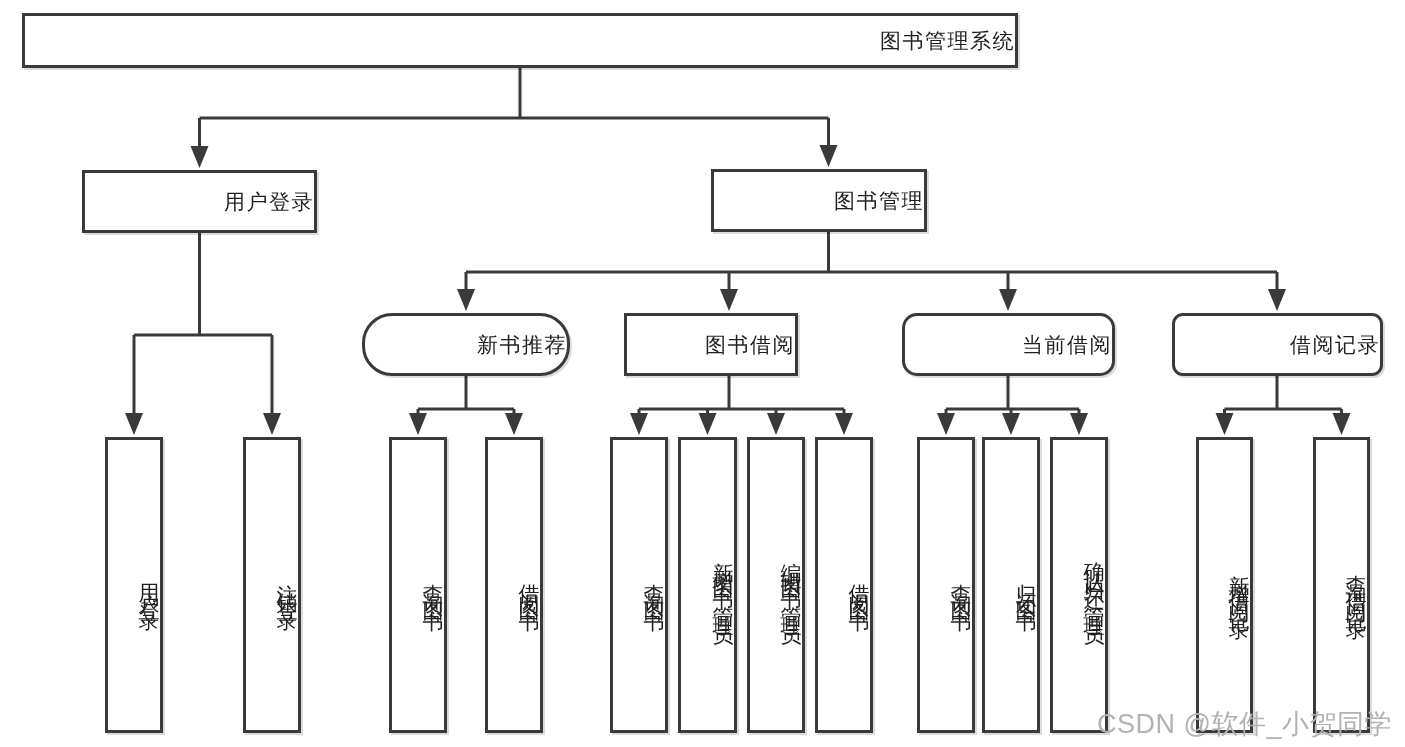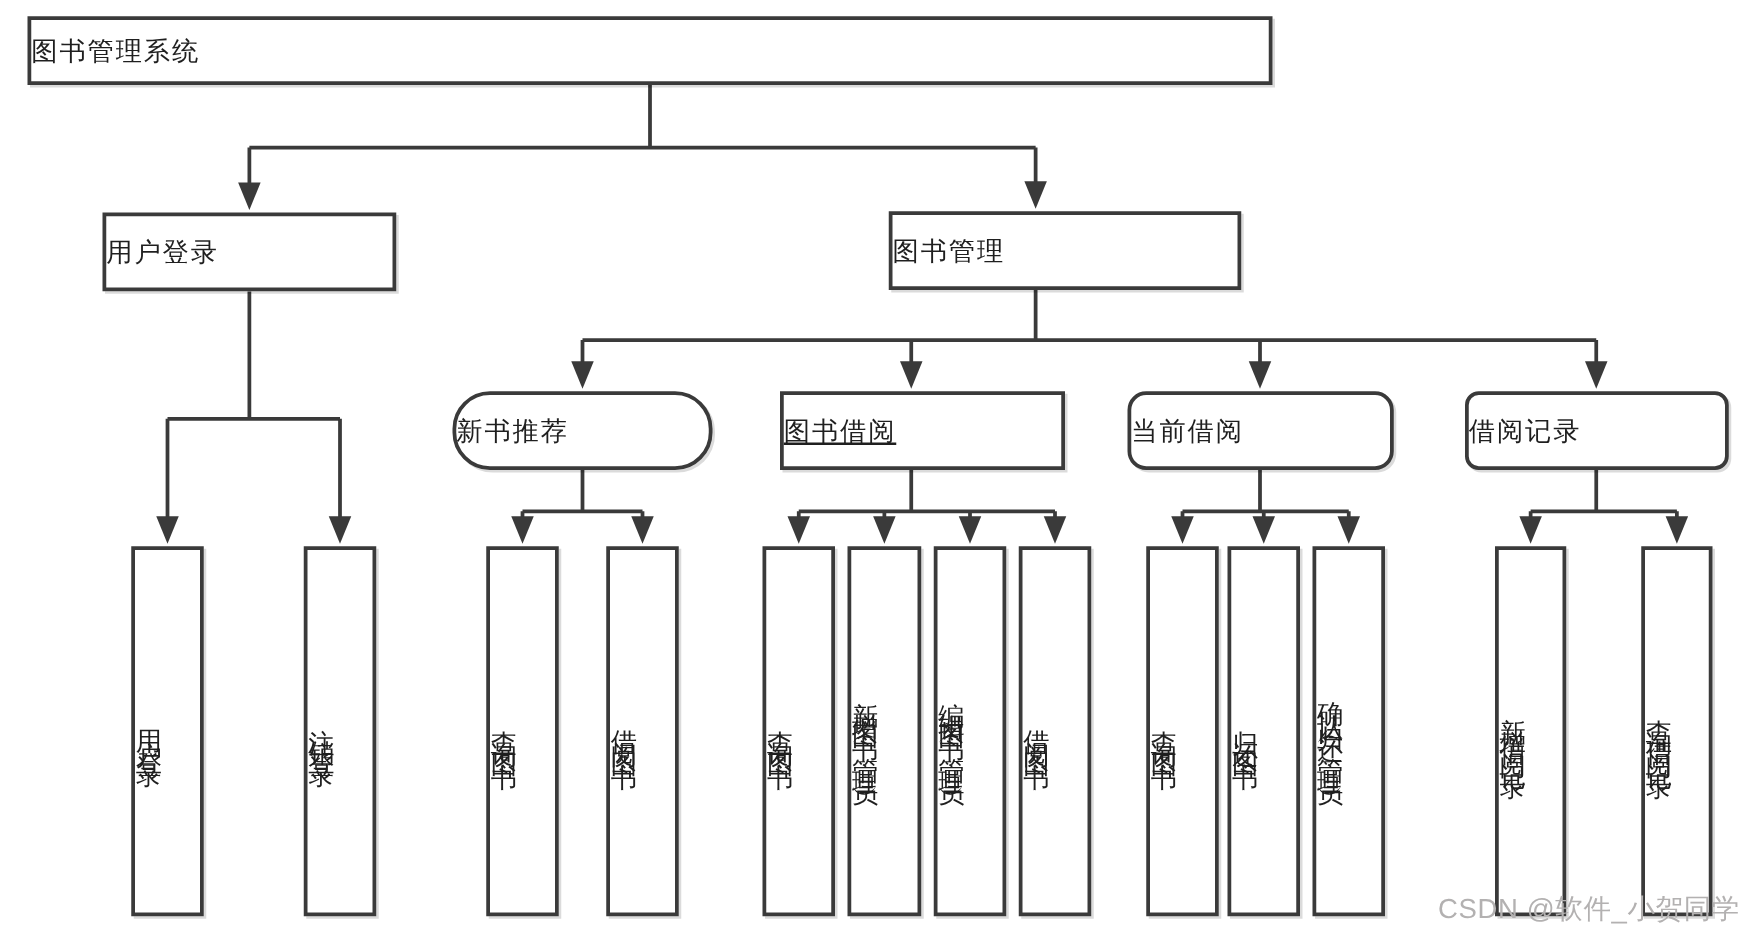--- a/index.html
+++ b/index.html
@@ -29,42 +29,42 @@
   svg.wires path { stroke: currentColor; stroke-width: 3; fill: none; }
   svg.wires polygon { fill: currentColor; stroke: none; }
 
   .node {
     position: absolute;
     background: var(--background);
     border: 3px solid var(--line);
     box-shadow: 2px 2px 0 rgba(0,0,0,0.14);
     display: flex;
     align-items: center;
-    justify-content: flex-start;
+    justify-content: flex-end;
     color: var(--text);
   }
   .h-node span {
     font-size: 21px;
     letter-spacing: 1.5px;
     white-space: nowrap;
   }
   .v-node span {
     writing-mode: vertical-rl;
     text-orientation: mixed;
     font-size: 21px;
     letter-spacing: 9px;
     line-height: 1;
     white-space: nowrap;
   }
 
   .watermark {
     position: absolute;
     right: 13px;
     bottom: 5px;
-    font-size: 22px;
+    font-size: 27px;
     color: var(--watermark);
     letter-spacing: 0.5px;
     white-space: nowrap;
   }
 </style>
 </head>
 <body>
 
 <div class="canvas">
 
@@ -104,28 +104,28 @@
     <polygon points="1332.5,413 1350.5,413 1341.5,435"></polygon>
   </svg>
 
   <div class="node h-node" style="left:22px; top:13px; width:996px; height:55px;">
     <span>图书管理系统</span>
   </div>
 
   <div class="node h-node" style="left:82px; top:170px; width:235px; height:63px;">
     <span>用户登录</span>
   </div>
-  <div class="node h-node" style="left:711px; top:169px; width:282px; height:63px;">
+  <div class="node h-node" style="left:711px; top:169px; width:216px; height:63px;">
     <span>图书管理</span>
   </div>
 
   <div class="node h-node" style="left:362px; top:313px; width:208px; height:63px;border-radius:30px;">
     <span>新书推荐</span>
   </div>
-  <div class="node h-node" style="left:624px; top:313px; width:228px; height:63px;text-decoration:underline;">
+  <div class="node h-node" style="left:624px; top:313px; width:174px; height:63px;">
     <span>图书借阅</span>
   </div>
   <div class="node h-node" style="left:902px; top:313px; width:213px; height:63px;border-radius:15px;">
     <span>当前借阅</span>
   </div>
   <div class="node h-node" style="left:1172px; top:313px; width:211px; height:63px;border-radius:11px;">
     <span>借阅记录</span>
   </div>
 
   <div class="node v-node" style="left:105px; top:437px; width:58px; height:296px;">

